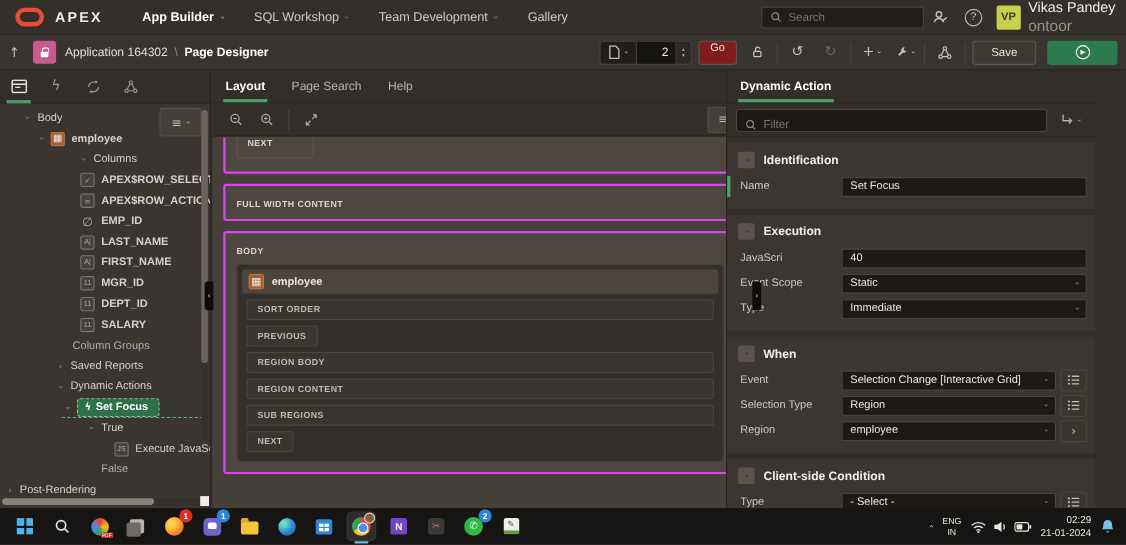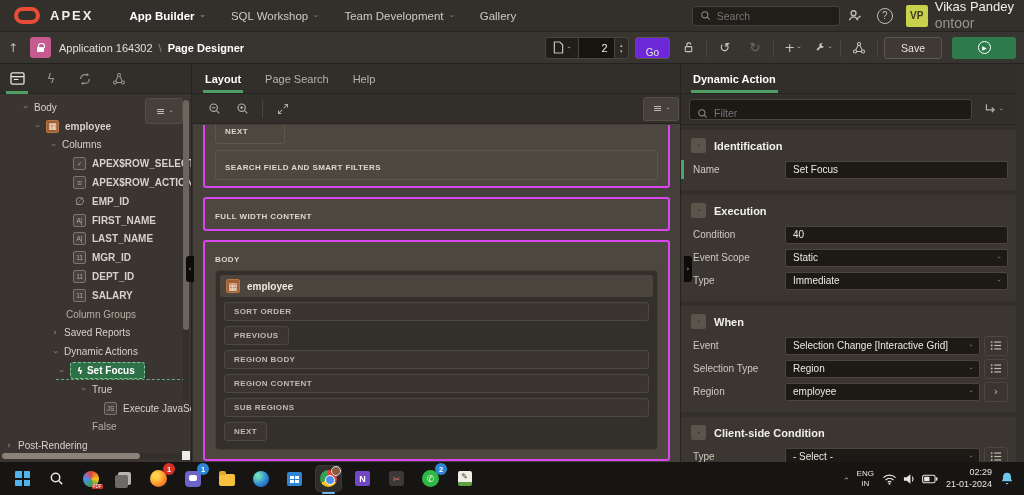--- a/index.html
+++ b/index.html
@@ -29,21 +29,21 @@
   .lockb{width:7px;height:5px;background:#fff;border-radius:1px;position:relative;margin-top:3px}
   .lockb:before{content:"";position:absolute;top:-4px;left:1px;width:5px;height:4px;border:1.4px solid #fff;border-bottom:none;border-radius:3px 3px 0 0}
   .crumb{font-size:11px;color:#e3dfd8}
   .crumb b{color:#fff}
   .csep{color:#8f897f;margin:0 6px}
   .bar2 .right{margin-left:auto;display:flex;align-items:center;gap:6px;padding-right:8px}
   .pagesel{display:flex;align-items:stretch;height:22px}
   .docbtn{width:34px;background:#211e1a;border:1px solid #4a443c;border-radius:3px 0 0 3px;display:flex;align-items:center;justify-content:center;gap:3px;color:#c3bdb3}
   .pagenum{width:36px;background:#16140f;border:1px solid #4a443c;border-left:none;color:#f1eee9;font-size:11px;text-align:right;padding:0 6px;outline:none;font-family:"Liberation Sans",sans-serif}
   .stepper{width:14px;background:#2c2824;border:1px solid #4a443c;border-left:none;border-radius:0 3px 3px 0;display:flex;flex-direction:column;align-items:center;justify-content:center;color:#b5aea4;font-size:5px;line-height:1.2}
-  .gobtn{height:22px;padding:0 10px;background:#6d28d9;border:1px solid #5c564d;border-radius:3px;color:#e8e4dd;font-size:10px;display:flex;align-items:flex-end}
+  .gobtn{height:22px;padding:0 10px;background:#7f1d1d;border:1px solid #5c564d;border-radius:3px;color:#e8e4dd;font-size:10px;display:flex;align-items:flex-start}
   .ibtn{width:24px;height:22px;display:flex;align-items:center;justify-content:center;color:#c9c3ba;font-size:13px}
   .ibtn.dim{color:#6e675e}
   .vsep{width:1px;height:18px;background:#4a453e}
   .savebtn{height:22px;padding:0 16px;background:#3e3933;border:1px solid #5c564d;border-radius:3px;color:#e8e4dd;font-size:10.5px;display:flex;align-items:center}
   .runbtn{height:22px;width:64px;background:#2d7b4c;border-radius:3px;display:flex;align-items:center;justify-content:center;margin-left:4px}
   .runring{width:13px;height:13px;border:1.4px solid #fff;border-radius:50%;display:flex;align-items:center;justify-content:center;color:#fff;font-size:6px;padding-left:1px}
   
   #main{position:absolute;top:64px;left:0;width:1024px;height:398px}
   .panel-tabs{height:30px;background:#322f2b;border-bottom:1px solid #262420;display:flex;align-items:flex-end}
   .ptab{font-size:11px;color:#b8b2a8;padding:0 12px 8px;position:relative}
@@ -82,21 +82,21 @@
   .cutwrap .slot.small{width:70px;margin-bottom:6px}
   .darkregion{background:#332f2b;border:1px solid #45403a;border-radius:4px;margin-top:4px;padding:6px 8px 8px}
   .regionhead{height:22px;background:#4c453e;border-radius:3px;display:flex;align-items:center;gap:7px;padding:0 6px;margin:-2px -4px 0}
   .regionhead .rt{font-size:10px;font-weight:bold;color:#ece8e1}
   .ricon{width:14px;height:14px;background:#a15f35;border:1px solid #b97746;border-radius:2px;color:#f6e7da;font-size:10px;display:flex;align-items:center;justify-content:center}
   .dslot{background:#3a3530;border:1px solid #4e473f;border-radius:3px;padding:4px 9px;margin-top:5px;font-size:8px;font-weight:bold;letter-spacing:.4px;color:#c2bbb1}
   .dslot.small{display:inline-block}
   .mvscroll{position:absolute;top:61px;right:0;width:7px;bottom:0;background:#3d3832}
   .mvscroll .thumb{position:absolute;top:208px;left:1px;width:5px;height:130px;background:#7a746b;border-radius:2px}
   
-  .rightp{position:absolute;left:680px;top:0;width:336px;height:398px;background:#332f2b;border-left:1px solid #272420;overflow:hidden}
+  .rightp{position:absolute;left:660px;top:0;width:336px;height:398px;background:#332f2b;border-left:1px solid #272420;overflow:hidden}
   .rfilter{height:31px;background:#322f2b;border-bottom:1px solid #262420;display:flex;align-items:center;padding:0 8px;gap:6px}
   .rfilter .fbox{flex:1;height:21px;background:#1d1a16;border:1px solid #4a443c;border-radius:3px;display:flex;align-items:flex-end;gap:6px;padding:0 7px;color:#8d867c}
   .rfilter input{background:transparent;border:none;outline:none;color:#d6d1c9;font-size:10.5px;width:180px;font-family:"Liberation Sans",sans-serif}
   .fgo{width:30px;display:flex;align-items:center;justify-content:center;gap:2px;color:#b5aea4}
   .psection{background:#3b3631;margin-top:5px;padding:2px 0 7px}
   .pheader{display:flex;align-items:center;gap:8px;padding:6px 10px 7px;font-weight:bold;color:#f2efe9;font-size:11px}
   .colbox{width:15px;height:15px;background:#5a544b;border-radius:2px;display:flex;align-items:center;justify-content:center;color:#2e2b27;font-size:7px;flex:none}
   .prow{display:flex;align-items:center;padding:0 8px 0 12px;margin-bottom:4px;height:19px}
   .prow.accent{box-shadow:inset 3px 0 0 #4aa567}
   .plabel{width:92px;flex:none;font-size:10px;color:#cfc9c0}
@@ -290,43 +290,43 @@
         </div>
       <div class="trow" style="padding-left:20px">
           <span class="chev glyph cd">›</span>
           <span>Body</span>
         </div>
       <div class="trow" style="padding-left:32px">
           <span class="chev glyph cd">›</span>
           <span class="ticon grid glyph">▦</span>
           <span style="font-weight:bold">employee</span>
         </div>
-      <div class="trow" style="padding-left:48px">
+      <div class="trow" style="padding-left:71px">
           <span class="chev glyph cd">›</span>
           <span>Columns</span>
         </div>
       <div class="trow" style="padding-left:73px">
           <span class="ticon glyph">✓</span>
           <span style="font-weight:bold">APEX$ROW_SELECTOR</span>
         </div>
       <div class="trow" style="padding-left:73px">
           <span class="ticon glyph">≡</span>
           <span style="font-weight:bold">APEX$ROW_ACTION</span>
         </div>
       <div class="trow" style="padding-left:73px">
           <span class="ticon noborder glyph">∅</span>
           <span style="font-weight:bold">EMP_ID</span>
         </div>
       <div class="trow" style="padding-left:73px">
           <span class="ticon">A|</span>
+          <span style="font-weight:bold">LAST_NAME</span>
+        </div>
+      <div class="trow" style="padding-left:73px">
+          <span class="ticon">A|</span>
           <span style="font-weight:bold">FIRST_NAME</span>
-        </div>
-      <div class="trow" style="padding-left:73px">
-          <span class="ticon">A|</span>
-          <span style="font-weight:bold">LAST_NAME</span>
         </div>
       <div class="trow" style="padding-left:73px">
           <span class="ticon">11</span>
           <span style="font-weight:bold">MGR_ID</span>
         </div>
       <div class="trow" style="padding-left:73px">
           <span class="ticon">11</span>
           <span style="font-weight:bold">DEPT_ID</span>
         </div>
       <div class="trow" style="padding-left:73px">
@@ -407,21 +407,20 @@
           </svg>
       </div>
       <div class="midmenu">
           <span class="glyph" style="font-size:11px">≡</span>
           <span class="glyph cd" style="font-size:7px">›</span>
         </div>
     </div>
     <div class="canvas">
       <div class="lbox cutwrap">
         <div class="slot small"><span class="lab">NEXT</span></div>
-        <div class="slot"><span class="lab">SEARCH FIELD AND SMART FILTERS</span></div>
       </div>
       <div class="lbox" style="margin-top:9px"><span class="lab">FULL WIDTH CONTENT</span></div>
       <div class="lbox" style="margin-top:9px;padding-bottom:9px">
         <span class="lab">BODY</span>
         <div class="darkregion">
           <div class="regionhead">
             <span class="ricon glyph">▦</span>
             <span class="rt">employee</span>
           </div>
           <div class="dslot">SORT ORDER</div>
@@ -474,21 +473,21 @@
     </div>
 
     <div class="psection">
       <div class="pheader">
         <span class="colbox">
             <span class="glyph cd">›</span>
           </span>
         <span>Execution</span>
       </div>
       <div class="prow">
-        <span class="plabel">Condition</span>
+        <span class="plabel">JavaScri</span>
         <input class="pctl" value="40" style="">
       </div>
       <div class="prow">
         <span class="plabel">Event Scope</span>
         <div class="pctl pselect">
             <span class="val">Static</span>
             <span class="selchev glyph cd">›</span>
           </div>
       </div>
       <div class="prow">

